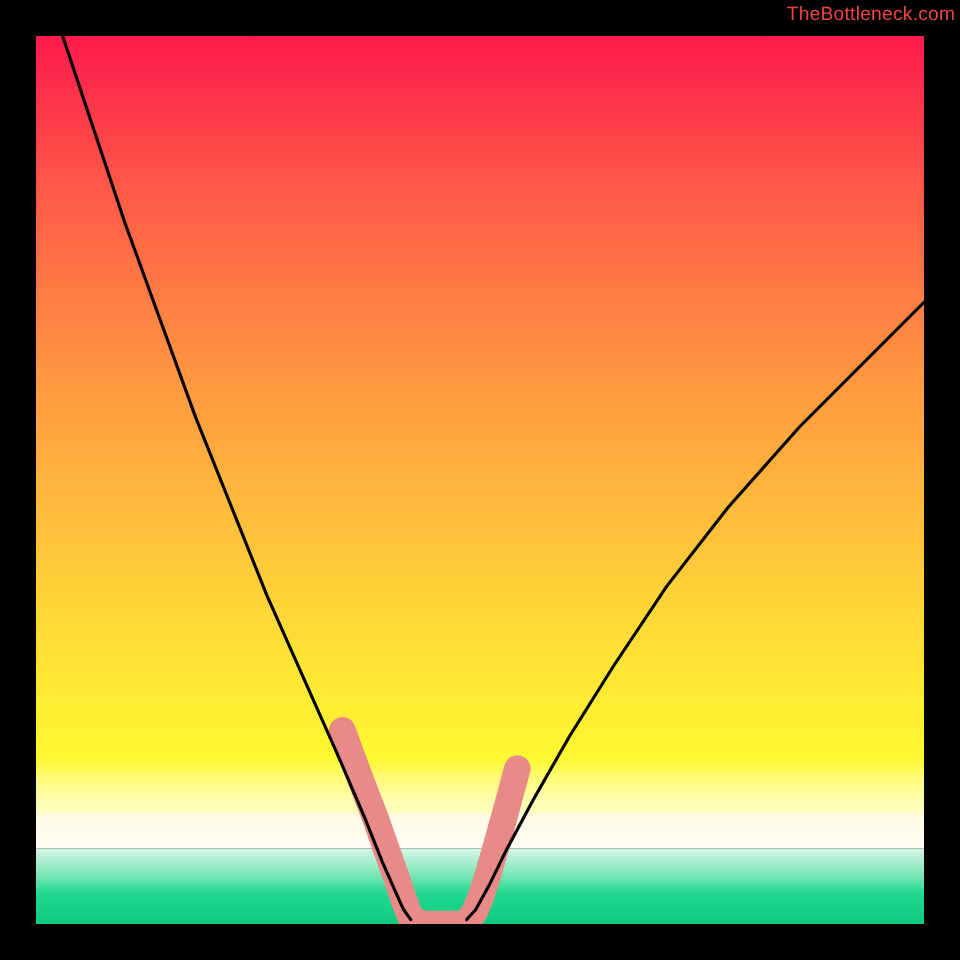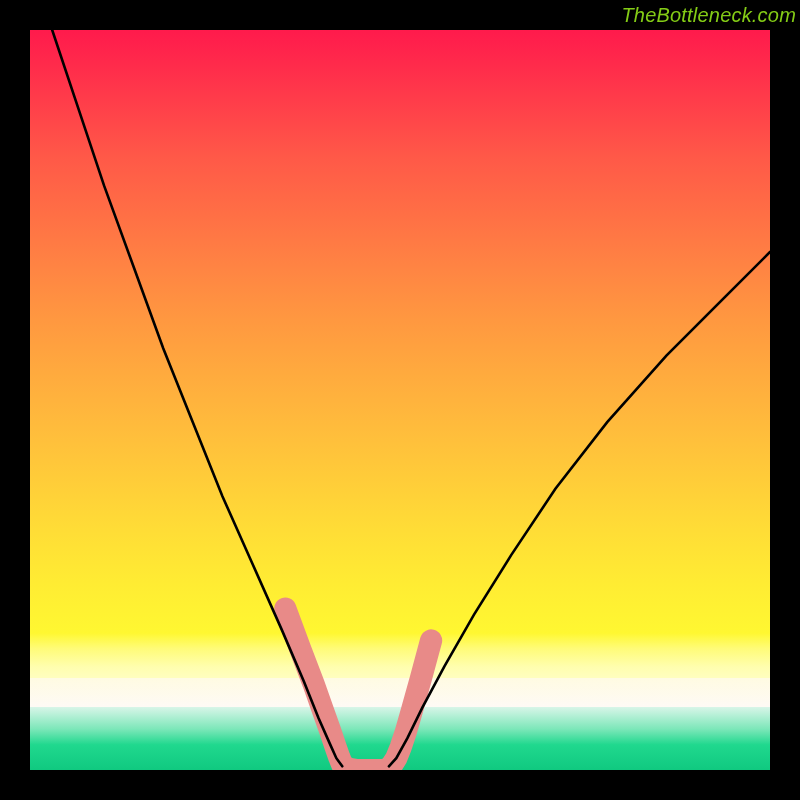--- a/index.html
+++ b/index.html
@@ -66,25 +66,24 @@
     background: linear-gradient(to bottom,
       #d8f5e8 0%,
       #7ce7b9 35%,
       #20d88e 60%,
       #10c980 100%);
   }
   .watermark {
     position: absolute;
     right: 4px;
     top: 4px;
-    color: #84cc16;
-    font-size: 20px;
+    color: #ef4444;
+    font-size: 16px;
     letter-spacing: 0.2px;
     font-family: Arial, Helvetica, sans-serif;
-    font-style: italic;
   }
   svg {
     position: absolute;
     left: 0; top: 0;
     width: 740px;
     height: 740px;
   }
 </style>
 </head>
 <body>

